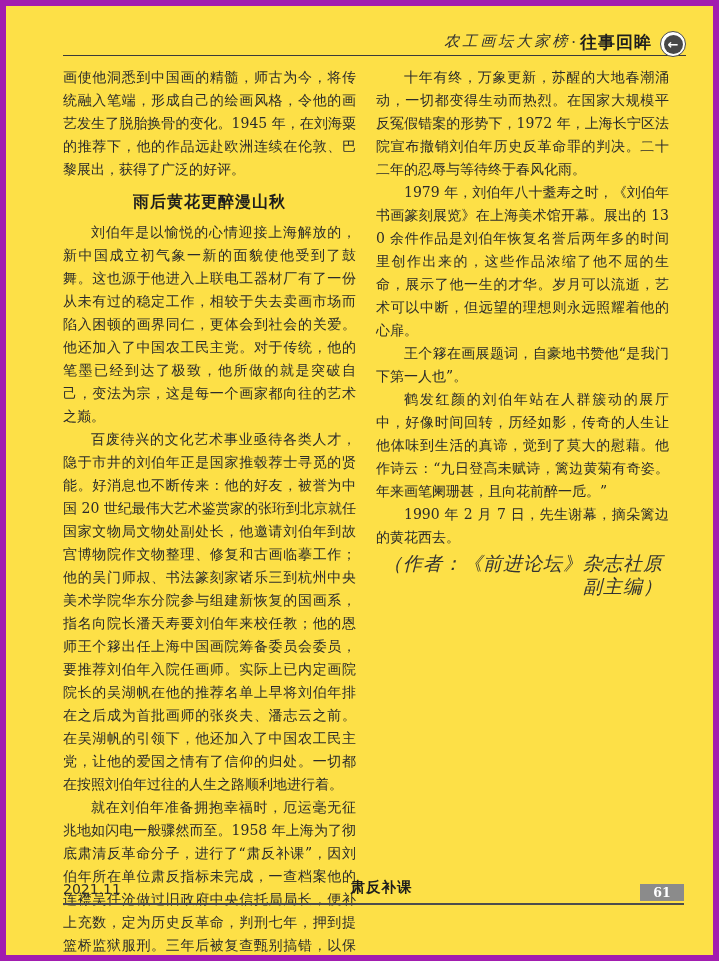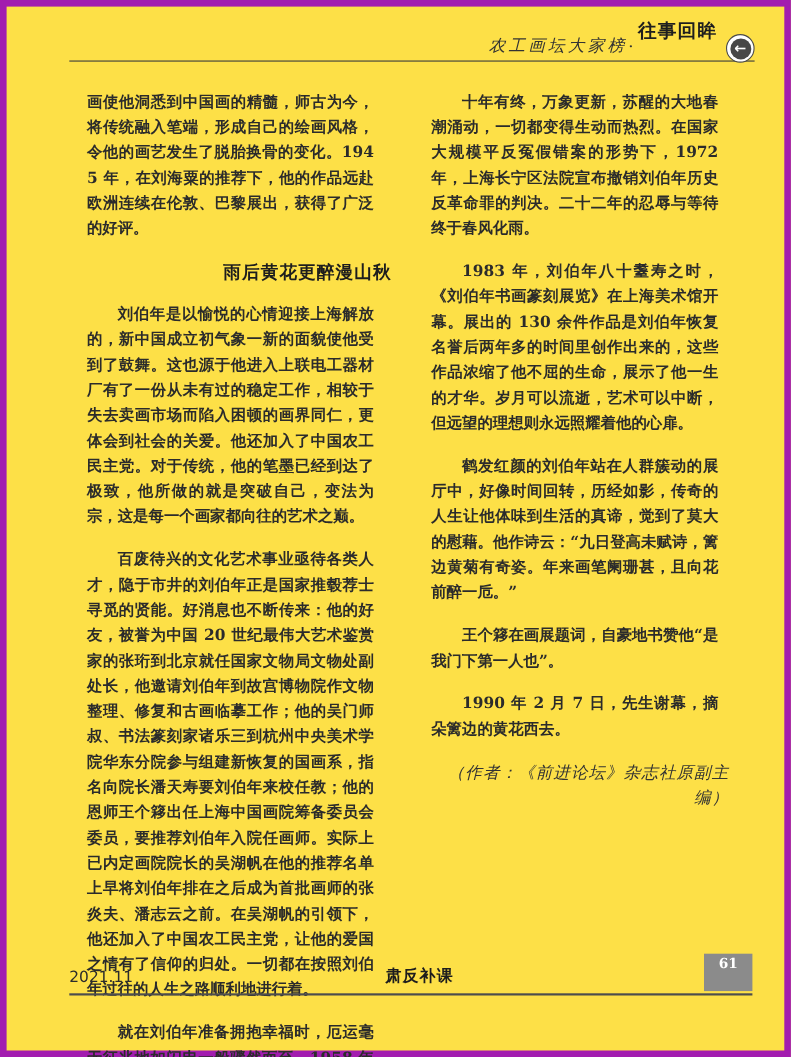--- a/index.html
+++ b/index.html
@@ -18,68 +18,68 @@
     border-bottom:1.5px solid #3a3a3a;padding-bottom:1px;
   }
   .header .series{
     font-style:italic;font-size:15px;color:#333;letter-spacing:3px;
     padding-bottom:3px;
   }
   .header .sep{font-size:15px;color:#333;padding:0 4px 3px 1px;}
   .header .column-name{
     font-family:"DejaVu Sans","Liberation Sans",sans-serif;
     font-weight:bold;font-size:17px;color:#1e1e1e;letter-spacing:1px;
-    padding-bottom:14px;
+    padding-bottom:0;
   }
   .badge{
     width:26px;height:26px;border:1px solid #4a4a4a;border-radius:50%;
     display:flex;align-items:center;justify-content:center;
     margin-left:8px;margin-bottom:-3px;background:#fff;box-sizing:border-box;
   }
   .badge-inner{
     width:19px;height:19px;background:#474747;border-radius:50%;
     color:#fff;font-size:13px;line-height:19px;text-align:center;
     font-weight:bold;display:block;
     font-family:"DejaVu Sans","Liberation Sans",sans-serif;
   }
   
   .columns{
     position:absolute;left:57px;top:60px;width:606px;
     display:flex;gap:20px;
   }
   .col{width:293px;font-size:14px;line-height:23px;text-align:justify;
        word-break:break-all;}
-  .para{margin:16px;text-indent:2em;font-weight:bold;}
+  .para{margin:0;text-indent:2em;}
   .para.no-indent{text-indent:0;}
   .section-heading{
-    text-align:right;font-weight:bold;font-size:16px;color:#1d1d1d;
+    text-align:center;font-weight:bold;font-size:16px;color:#1d1d1d;
     margin:9px 0 8px 0;letter-spacing:1px;text-indent:0;
   }
   .author-note{
     margin:3px 0 0 0;text-align:right;text-indent:0;
-    font-style:italic;font-size:15px;color:#333;padding-right:6px;
+    font-style:italic;font-size:19px;color:#333;padding-right:6px;
     letter-spacing:1px;
   }
   
   .footer{
     position:absolute;left:57px;right:29px;bottom:50px;
     display:flex;justify-content:space-between;align-items:flex-end;
     border-bottom:2px solid #4d4d4d;padding-bottom:4px;
   }
   .footer .issue{
     font-family:"DejaVu Sans","Liberation Sans",sans-serif;
     font-size:14px;color:#2c2c2c;margin-right:12px;padding-bottom:2px;
   }
   .footer .mag{
     font-family:"DejaVu Sans","Liberation Sans",sans-serif;
     font-weight:bold;font-size:14.5px;color:#1d1d1d;margin-right:10px;
     padding-bottom:2px;letter-spacing:1px;
   }
   .page-num-box{
-    background:#8b8b8b;color:#fff;width:44px;height:34px;
+    background:#8b8b8b;color:#fff;width:44px;height:17px;
     text-align:center;font-weight:bold;font-size:12.5px;line-height:17px;
     margin-bottom:-2px;
   }
 </style>
 </head>
 <body>
 
 <div class="page">
 
   <div class="header">
@@ -96,23 +96,23 @@
     <div class="col">
       <p class="para no-indent">画使他洞悉到中国画的精髓，师古为今，将传统融入笔端，形成自己的绘画风格，令他的画艺发生了脱胎换骨的变化。1945 年，在刘海粟的推荐下，他的作品远赴欧洲连续在伦敦、巴黎展出，获得了广泛的好评。</p>
       <div class="section-heading">雨后黄花更醉漫山秋</div>
       <p class="para">刘伯年是以愉悦的心情迎接上海解放的，新中国成立初气象一新的面貌使他受到了鼓舞。这也源于他进入上联电工器材厂有了一份从未有过的稳定工作，相较于失去卖画市场而陷入困顿的画界同仁，更体会到社会的关爱。他还加入了中国农工民主党。对于传统，他的笔墨已经到达了极致，他所做的就是突破自己，变法为宗，这是每一个画家都向往的艺术之巅。</p>
       <p class="para">百废待兴的文化艺术事业亟待各类人才，隐于市井的刘伯年正是国家推毂荐士寻觅的贤能。好消息也不断传来：他的好友，被誉为中国 20 世纪最伟大艺术鉴赏家的张珩到北京就任国家文物局文物处副处长，他邀请刘伯年到故宫博物院作文物整理、修复和古画临摹工作；他的吴门师叔、书法篆刻家诸乐三到杭州中央美术学院华东分院参与组建新恢复的国画系，指名向院长潘天寿要刘伯年来校任教；他的恩师王个簃出任上海中国画院筹备委员会委员，要推荐刘伯年入院任画师。实际上已内定画院院长的吴湖帆在他的推荐名单上早将刘伯年排在之后成为首批画师的张炎夫、潘志云之前。在吴湖帆的引领下，他还加入了中国农工民主党，让他的爱国之情有了信仰的归处。一切都在按照刘伯年过往的人生之路顺利地进行着。</p>
       <p class="para">就在刘伯年准备拥抱幸福时，厄运毫无征兆地如闪电一般骤然而至。1958 年上海为了彻底肃清反革命分子，进行了“肃反补课”，因刘伯年所在单位肃反指标未完成，一查档案他的连襟吴任沧做过旧政府中央信托局局长，便补上充数，定为历史反革命，判刑七年，押到提篮桥监狱服刑。三年后被复查甄别搞错，以保外就医当作纠错了事。</p>
     </div>
 
     <div class="col">
       <p class="para">十年有终，万象更新，苏醒的大地春潮涌动，一切都变得生动而热烈。在国家大规模平反冤假错案的形势下，1972 年，上海长宁区法院宣布撤销刘伯年历史反革命罪的判决。二十二年的忍辱与等待终于春风化雨。</p>
-      <p class="para">1983 年，刘伯年八十耋寿之时，《刘伯年书画篆刻展览》在上海美术馆开幕。展出的 130 余件作品是刘伯年恢复名誉后两年多的时间里创作出来的，这些作品浓缩了他不屈的生命，展示了他一生的才华。岁月可以流逝，艺术可以中断，但远望的理想则永远照耀着他的心扉。</p>
+      <p class="para">1979 年，刘伯年八十耋寿之时，《刘伯年书画篆刻展览》在上海美术馆开幕。展出的 130 余件作品是刘伯年恢复名誉后两年多的时间里创作出来的，这些作品浓缩了他不屈的生命，展示了他一生的才华。岁月可以流逝，艺术可以中断，但远望的理想则永远照耀着他的心扉。</p>
+      <p class="para">王个簃在画展题词，自豪地书赞他“是我门下第一人也”。</p>
       <p class="para">鹤发红颜的刘伯年站在人群簇动的展厅中，好像时间回转，历经如影，传奇的人生让他体味到生活的真谛，觉到了莫大的慰藉。他作诗云：“九日登高未赋诗，篱边黄菊有奇姿。年来画笔阑珊甚，且向花前醉一卮。”</p>
-      <p class="para">王个簃在画展题词，自豪地书赞他“是我门下第一人也”。</p>
       <p class="para">1990 年 2 月 7 日，先生谢幕，摘朵篱边的黄花西去。</p>
       <p class="author-note">（作者：《前进论坛》杂志社原副主编）</p>
 
     </div>
 
   </div>
 
   <div class="footer">
     <span class="issue">2021.11</span>
     <span class="mag">肃反补课</span>

